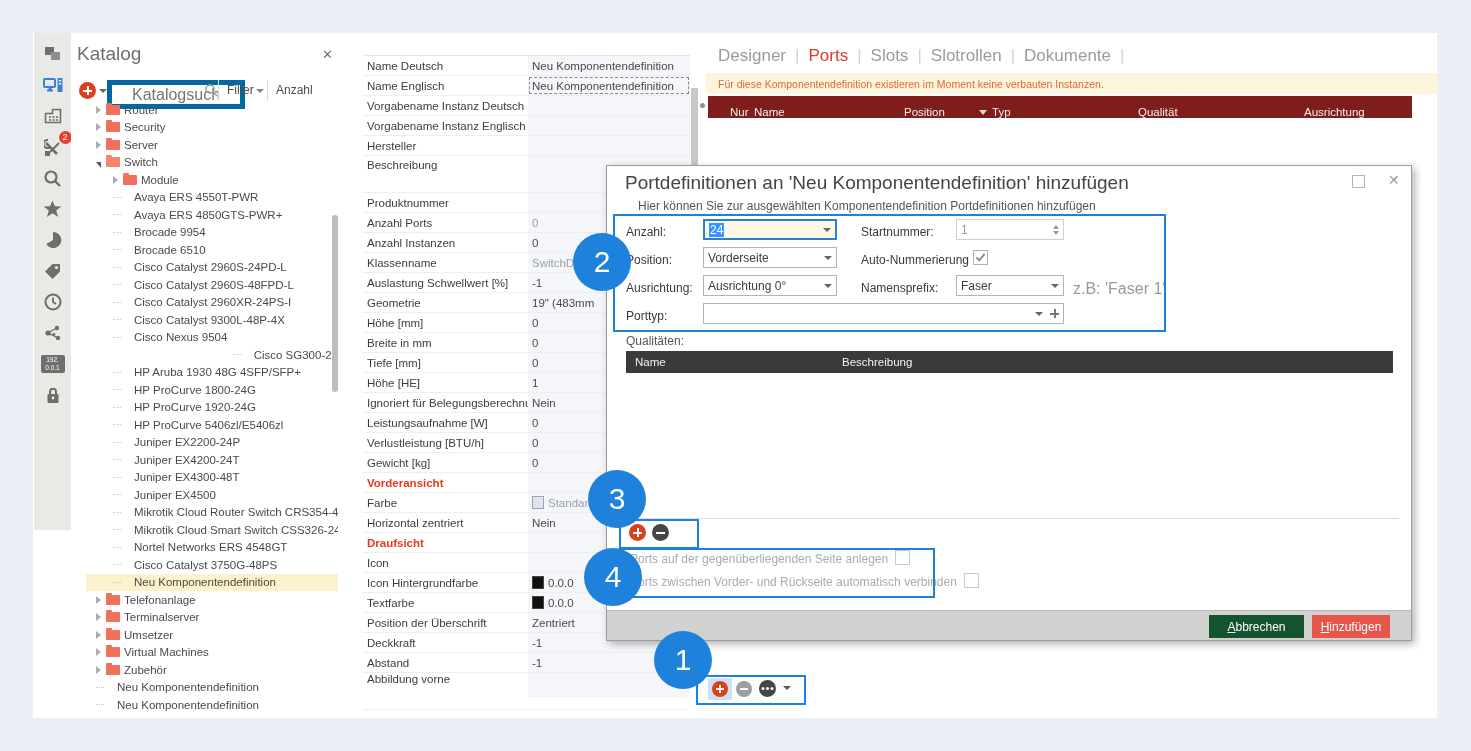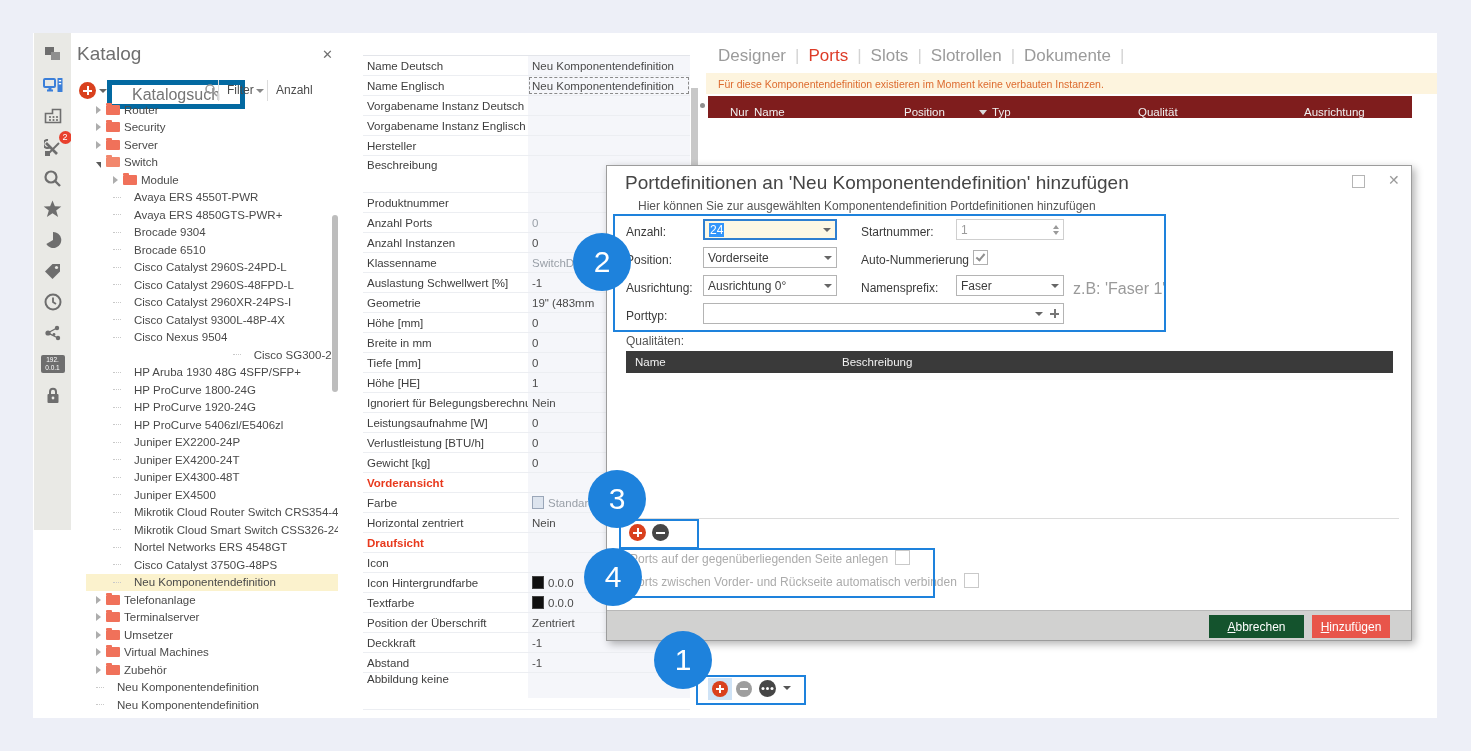--- a/index.html
+++ b/index.html
@@ -286,21 +286,21 @@
 
         <div class="trow leaf" style="padding-left: 27px;">
           <span class="twist"></span>
 
           <span class="tlabel">Avaya ERS 4850GTS-PWR+</span>
         </div>
 
         <div class="trow leaf" style="padding-left: 27px;">
           <span class="twist"></span>
 
-          <span class="tlabel">Brocade 9304</span>
+          <span class="tlabel">Brocade 9954</span>
         </div>
 
         <div class="trow leaf" style="padding-left: 27px;">
           <span class="twist"></span>
 
           <span class="tlabel">Brocade 6510</span>
         </div>
 
         <div class="trow leaf" style="padding-left: 27px;">
           <span class="twist"></span>
@@ -669,21 +669,21 @@
         </div>
 
         <div class="prow">
           <span class="plabel">Abstand</span>
           <span class="pvalue">
             <span class="pvtext">-1</span>
           </span>
         </div>
 
         <div class="prow tall2">
-          <span class="plabel">Abbildung keine</span>
+          <span class="plabel">Abbildung vorne</span>
           <span class="pvalue">
             <span class="pvtext"></span>
           </span>
         </div>
       </div>
     <div class="props-scroll"></div>
   </div>
 
   <div class="tabs" id="tabs">
     

